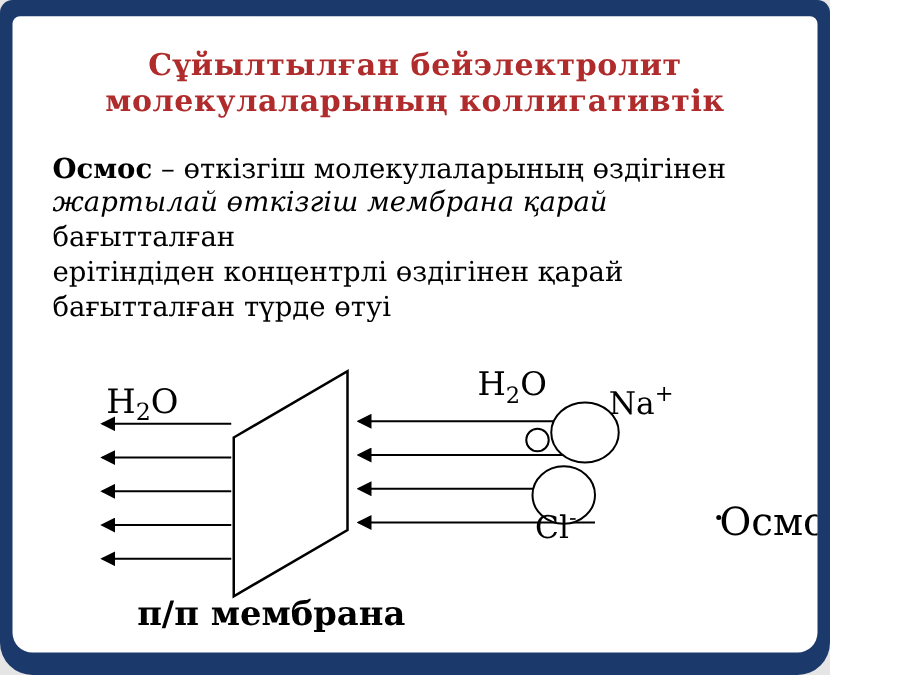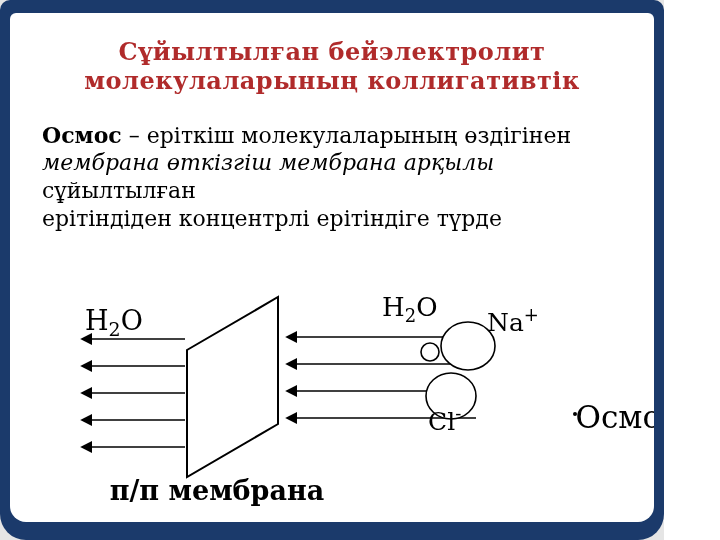--- a/index.html
+++ b/index.html
@@ -67,23 +67,24 @@
 <div class="slide">
   <div class="frame">
     <div class="inner">
 
       <h1 class="title">
         <span class="title-line">Сұйылтылған бейэлектролит</span>
         <span class="title-line">молекулаларының коллигативтік</span>
       </h1>
 
       <div class="def">
-        <span class="dline"><b>Осмос</b><span> – еріткіш молекулаларының өздігінен</span></span>
-        <span class="dline"><i>мембрана өткізгіш мембрана арқылы</i><span> сұйылтылған</span></span>
-        <span class="dline">ерітіндіден концентрлі ерітіндіге түрде</span>
+        <span class="dline"><b>Осмос</b><span> – өткізгіш молекулаларының өздігінен</span></span>
+        <span class="dline"><i>жартылай өткізгіш мембрана қарай</i><span> бағытталған</span></span>
+        <span class="dline">ерітіндіден концентрлі өздігінен қарай</span>
+        <span class="dline">бағытталған түрде өтуі</span>
       </div>
 
       <svg class="diagram" viewBox="0 0 660 234" xmlns="http://www.w3.org/2000/svg">
         <defs>
           <marker id="ah" viewBox="0 0 10 10" refX="8.5" refY="5" markerWidth="7.5" markerHeight="7.5" orient="auto">
             <path d="M0,0 L10,5 L0,10 Z" fill="#000"></path>
           </marker>
         </defs>
 
         <g stroke="#000" stroke-width="1.6">

